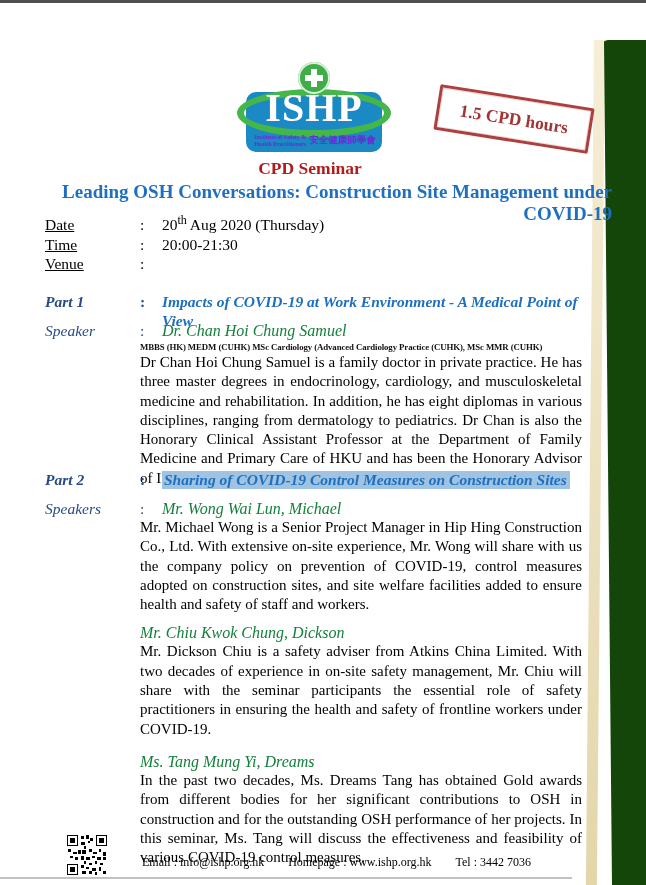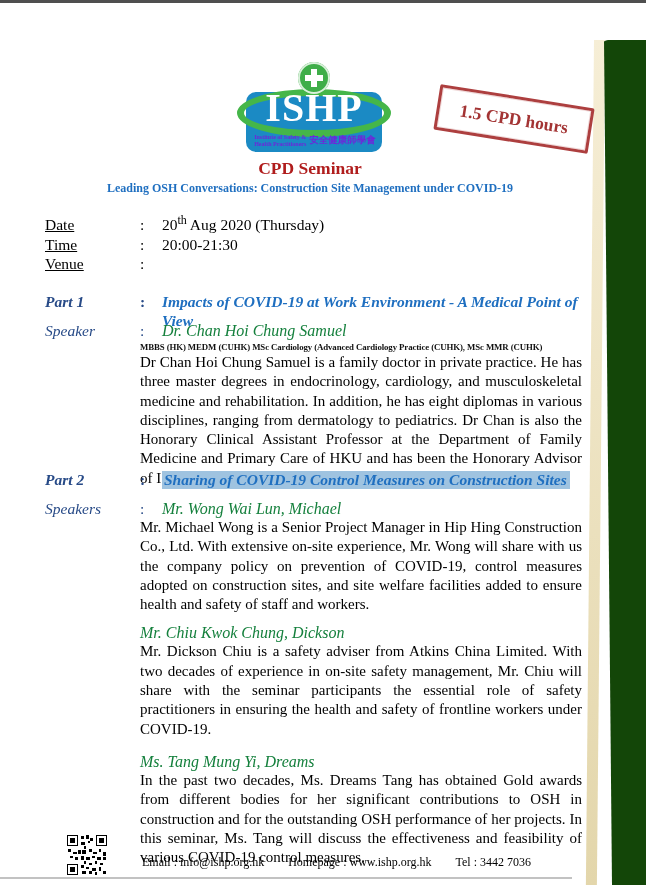--- a/index.html
+++ b/index.html
@@ -34,22 +34,22 @@
 
   
   .stamp{position:absolute;left:436px;top:96px;width:150px;height:40px;border:3px solid #ad3f3f;
          border-radius:2px;transform:rotate(9deg);display:flex;align-items:center;justify-content:center;
          color:#a33434;font-weight:bold;font-size:17.5px;background:rgba(255,255,255,.6);
          box-shadow:inset 0 0 0 1px rgba(173,63,63,.2);}
 
   
   .cpd-heading{position:absolute;left:10px;top:158px;width:600px;text-align:center;color:#b01c1c;
                font-size:17.5px;font-weight:bold;}
-  .main-title{position:absolute;left:8px;top:181px;width:604px;text-align:center;color:#1f6fc0;
-              font-size:12px;font-weight:bold;}
+  .main-title{position:absolute;left:8px;top:181px;width:604px;text-align:right;color:#1f6fc0;
+              font-size:19px;font-weight:bold;}
 
   
   .block{position:absolute;left:45px;width:537px;}
   .row{display:flex;align-items:flex-start;font-size:15.5px;line-height:19px;}
   .lbl{width:95px;flex:none;}
   .colon{width:22px;flex:none;}
   .val{flex:1;}
   .u{text-decoration:underline;}
   sup.ord{font-size:12px;vertical-align:super;line-height:0;}
   .venue-note{font-size:13px;}

